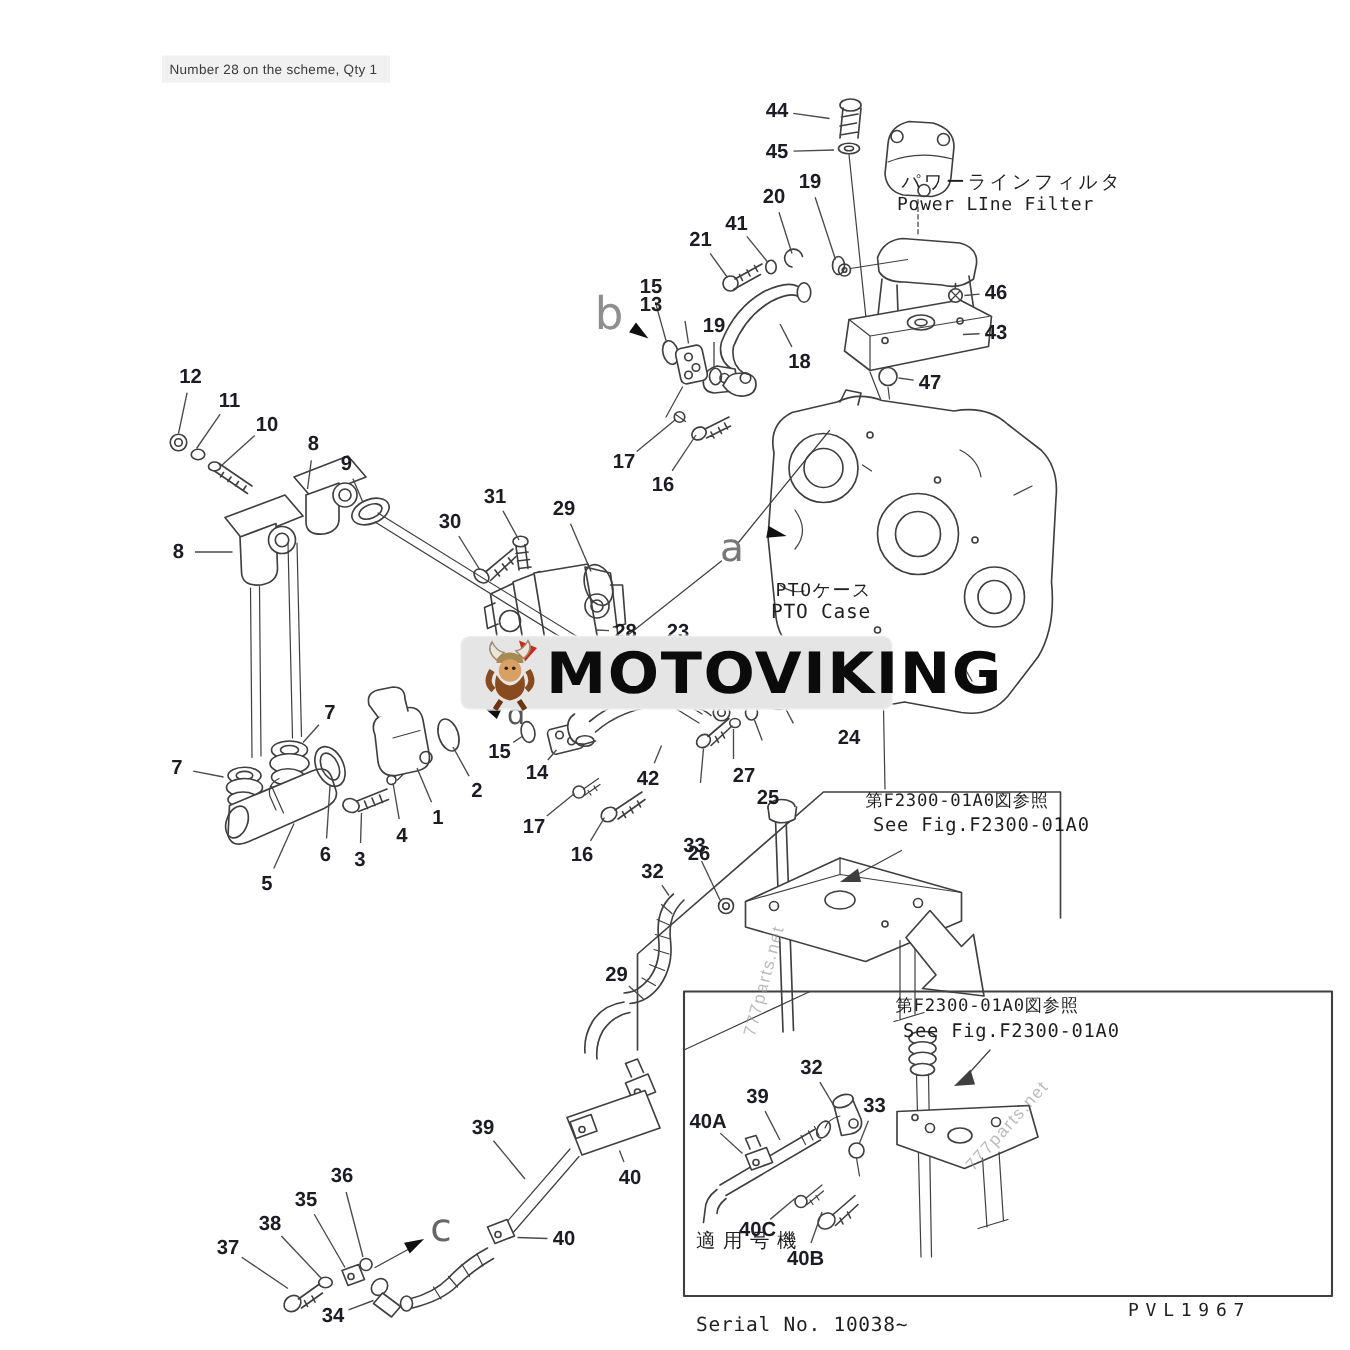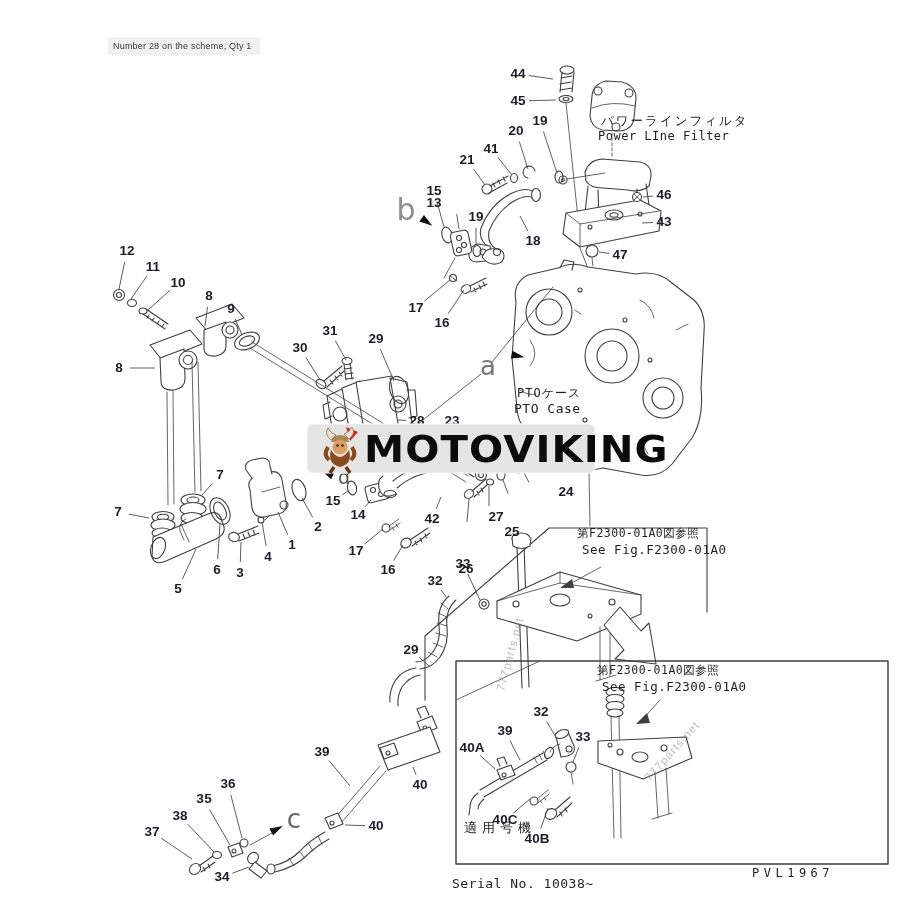--- a/index.html
+++ b/index.html
@@ -421,21 +421,21 @@
       <div class="callout" style="left: 496px; top: 517px;">27</div>
       <div class="callout" style="left: 512px; top: 532px;">25</div>
       <div class="callout" style="left: 534px; top: 492px; margin-left: 32px;">24</div>
       <div class="callout" style="left: 435px; top: 581px;">32</div>
       <div class="callout" style="left: 463px; top: 564px;">33</div>
       <div class="callout" style="left: 411px; top: 650px;">29</div>
       <div class="callout" style="left: 322px; top: 752px;">39</div>
       <div class="callout" style="left: 420px; top: 785px;">40</div>
       <div class="callout" style="left: 376px; top: 826px;">40</div>
       <div class="callout" style="left: 228px; top: 784px;">36</div>
-      <div class="callout" style="left: 204px; top: 800px; font-family: Liberation Mono, monospace;">35</div>
+      <div class="callout" style="left: 204px; top: 800px;">35</div>
       <div class="callout" style="left: 180px; top: 816px;">38</div>
       <div class="callout" style="left: 152px; top: 832px;">37</div>
       <div class="callout" style="left: 222px; top: 877px;">34</div>
       <div class="callout" style="left: 505px; top: 731px;">39</div>
       <div class="callout" style="left: 541px; top: 712px;">32</div>
       <div class="callout" style="left: 583px; top: 737px;">33</div>
       <div class="callout" style="left: 472px; top: 748px;">40A</div>
       <div class="callout" style="left: 505px; top: 820px;">40C</div>
       <div class="callout" style="left: 537px; top: 839px;">40B</div>
       <div class="callout letter" style="left: 406px; top: 210px; font-size: 30px; color: rgb(143, 143, 143); font-weight: 400;">b</div>
@@ -468,19 +468,19 @@
   <div class="layer txt-layer">
       <div class="dtext" style="left: 601px; top: 114px; font-size: 12.5px; letter-spacing: 2px;">パワーラインフィルタ</div>
       <div class="dtext" style="left: 598px; top: 130px; font-size: 12px; letter-spacing: 0.5px;">Power LIne Filter</div>
       <div class="dtext" style="left: 517px; top: 387px; font-size: 12px; letter-spacing: 1px;">PTOケース</div>
       <div class="dtext" style="left: 514px; top: 402px; font-size: 13px; letter-spacing: 0.5px;">PTO Case</div>
       <div class="dtext" style="left: 577px; top: 527px; font-size: 11.5px; letter-spacing: 0.5px;">第F2300-01A0図参照</div>
       <div class="dtext" style="left: 582px; top: 543px; font-size: 12.5px; letter-spacing: 0.5px;">See Fig.F2300-01A0</div>
       <div class="dtext" style="left: 597px; top: 664px; font-size: 11.5px; letter-spacing: 0.5px;">第F2300-01A0図参照</div>
       <div class="dtext" style="left: 602px; top: 680px; font-size: 12.5px; letter-spacing: 0.5px;">See Fig.F2300-01A0</div>
       <div class="dtext" style="left: 464px; top: 821px; font-size: 13px; letter-spacing: 5px;">適用号機</div>
-      <div class="dtext" style="left: 452px; top: 877px; font-size: 13px; letter-spacing: 0.5px;">Serial No. 10038~</div>
+      <div class="dtext" style="left: 464px; top: 877px; font-size: 13px; letter-spacing: 0.5px;">Serial No. 10038~</div>
       <div class="dtext" style="left: 752px; top: 867px; font-size: 12px; letter-spacing: 4.5px;">PVL1967</div>
     </div>
 
   <div class="note-bar">Number 28 on the scheme, Qty 1</div>
 
 </div>
 
 </body></html>

